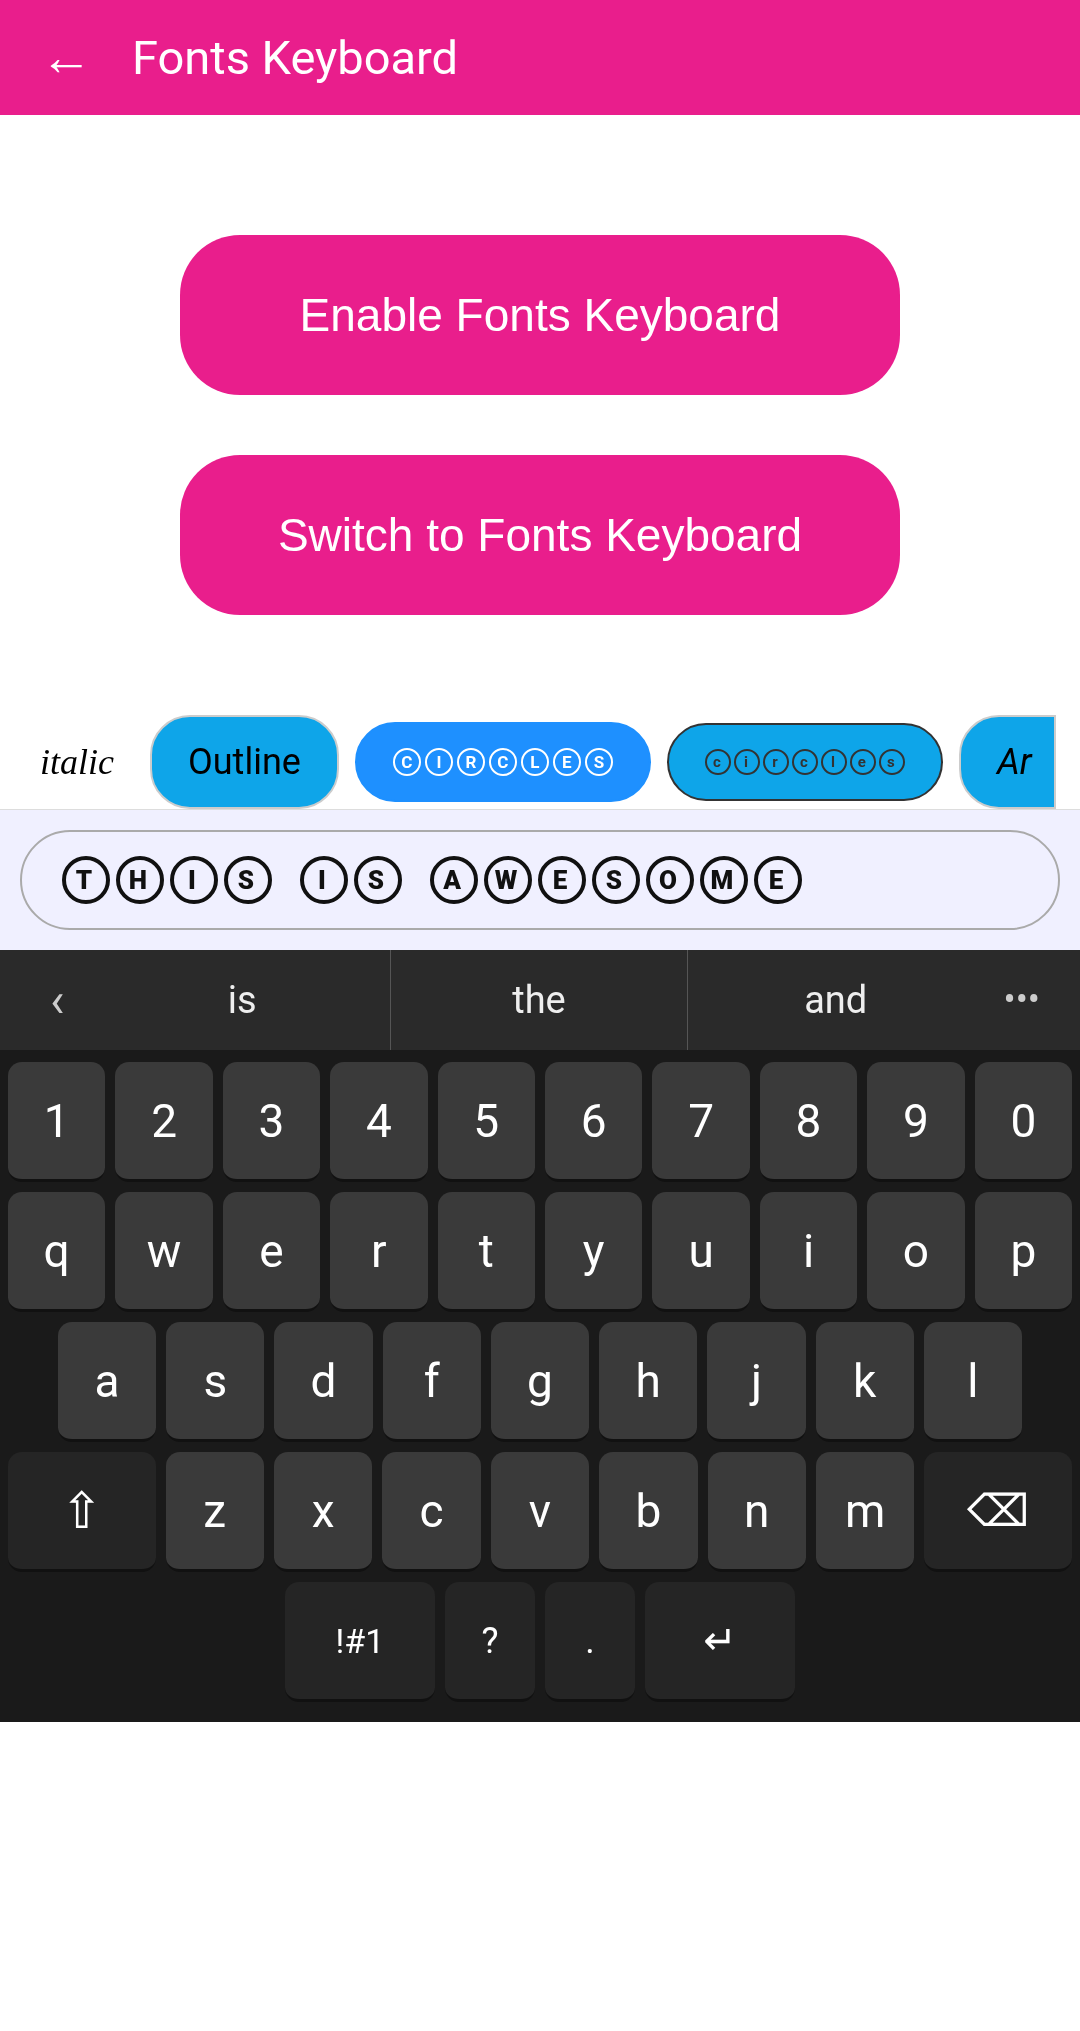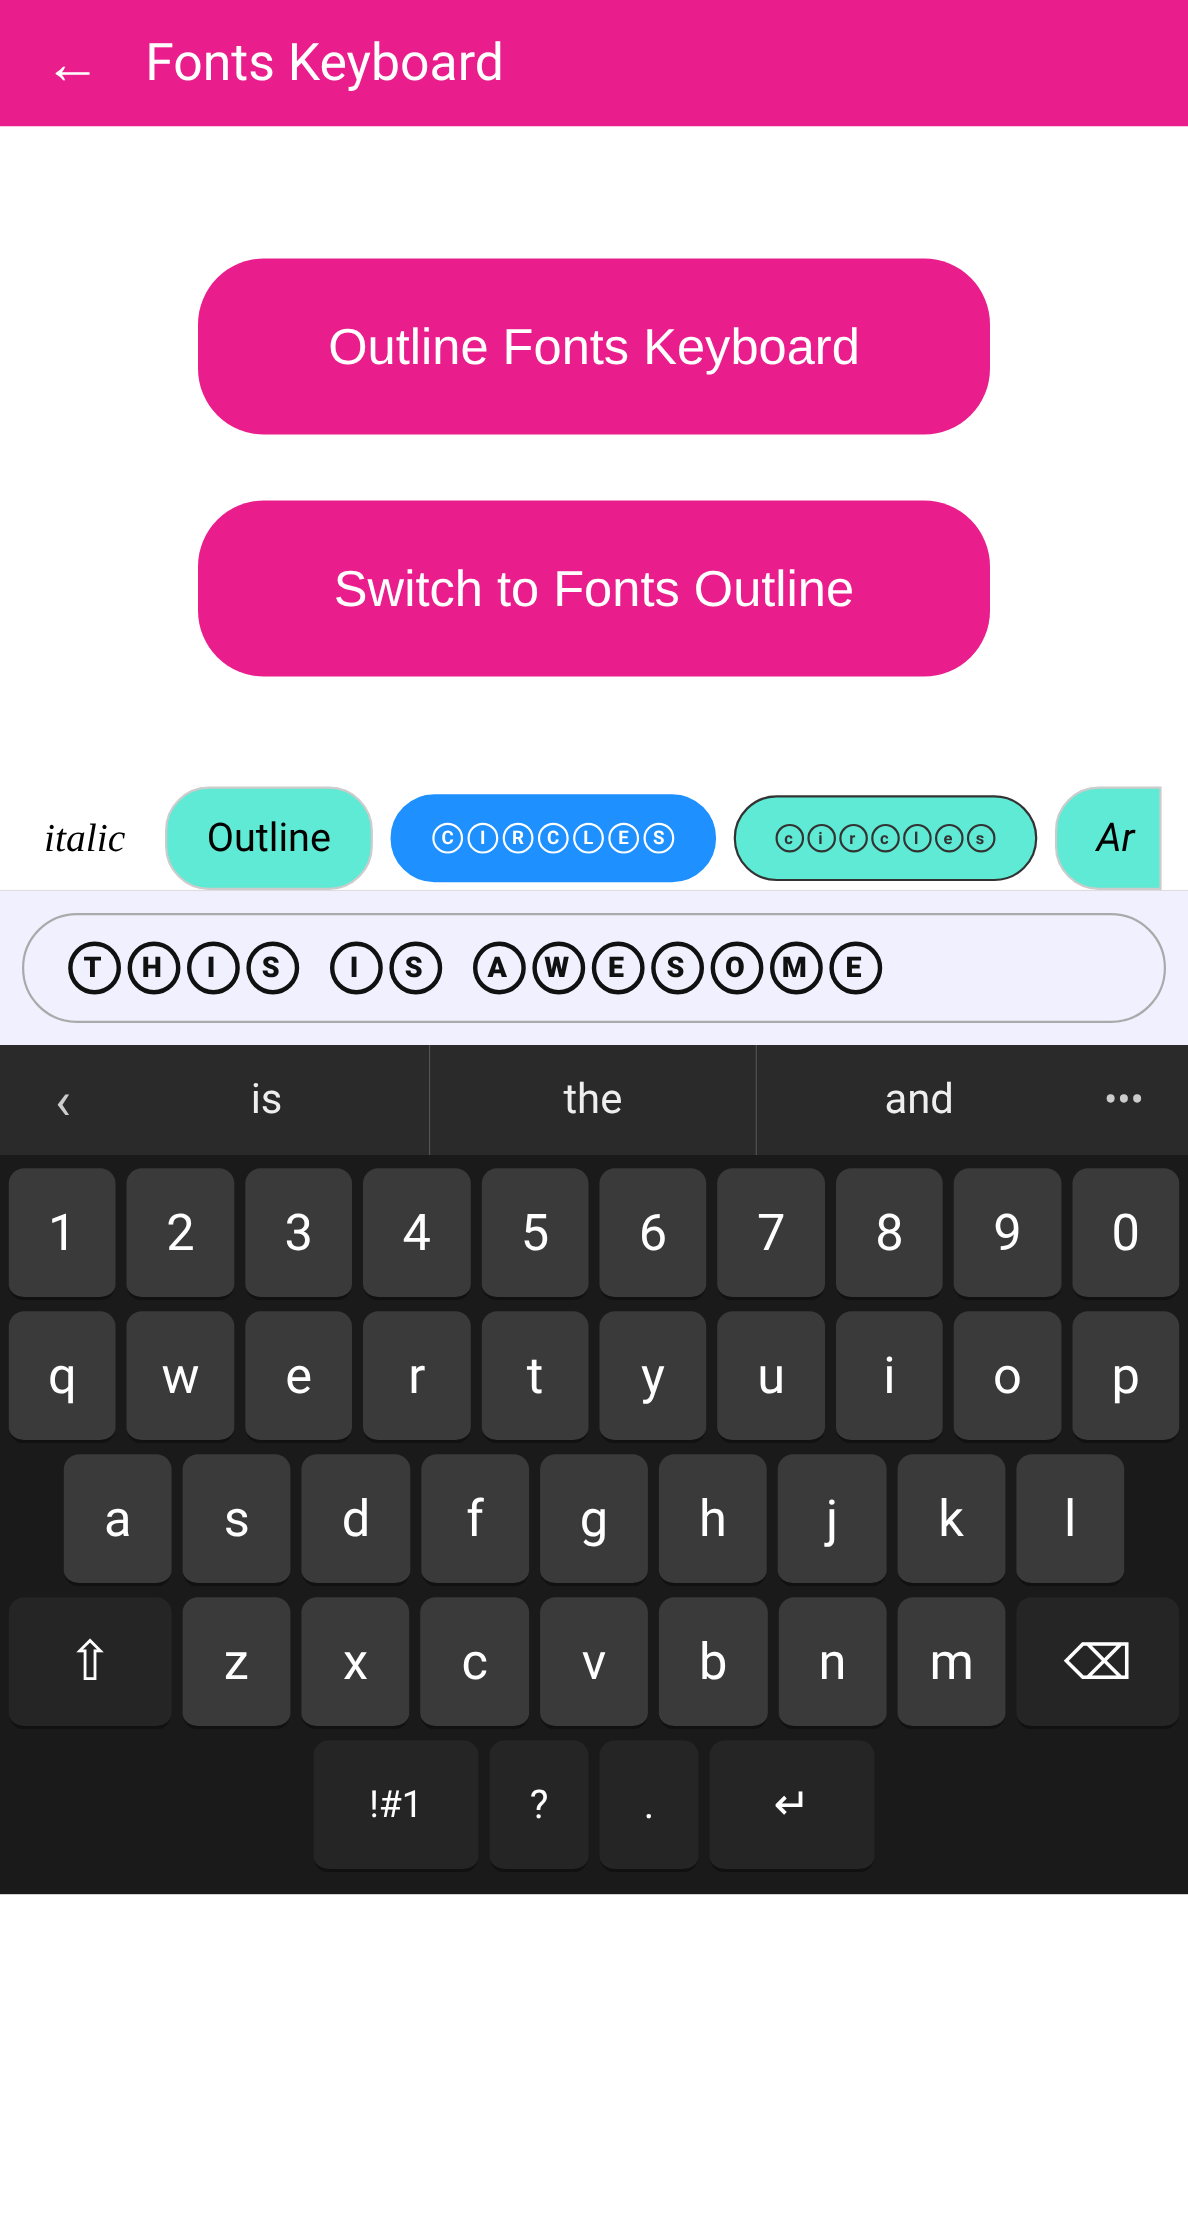--- a/index.html
+++ b/index.html
@@ -86,21 +86,21 @@
     }
 
     .font-tab {
       padding: 24px 36px;
       border: 2px solid #ccc;
       border-radius: 40px;
       font-size: 36px;
       cursor: pointer;
       white-space: nowrap;
       margin-right: 16px;
-      background: #5eead4;
+      background: #0ea5e9;
     }
 
     .font-tab-italic {
       border: none;
       font-style: italic;
       font-size: 36px;
       padding: 24px 20px;
       margin-right: 16px;
       cursor: pointer;
       background: transparent;
@@ -251,22 +251,22 @@
   </style>
 </head>
 <body>
 
 <div class="header">
   <span class="header-back-icon">←</span>
   <span class="header-title">Fonts Keyboard</span>
 </div>
 
 <div class="main-content">
-  <button class="btn-primary">Outline Fonts Keyboard</button>
-  <button class="btn-primary">Switch to Fonts Outline</button>
+  <button class="btn-primary">Enable Fonts Keyboard</button>
+  <button class="btn-primary">Switch to Fonts Keyboard</button>
 </div>
 
 <div class="font-selector-area">
   <div class="font-tabs-row">
 
     <div class="font-tab font-tab-italic" style="font-style:italic; font-family: Georgia, serif;">
       <span>italic</span>
     </div>
 
     <div class="font-tab">

